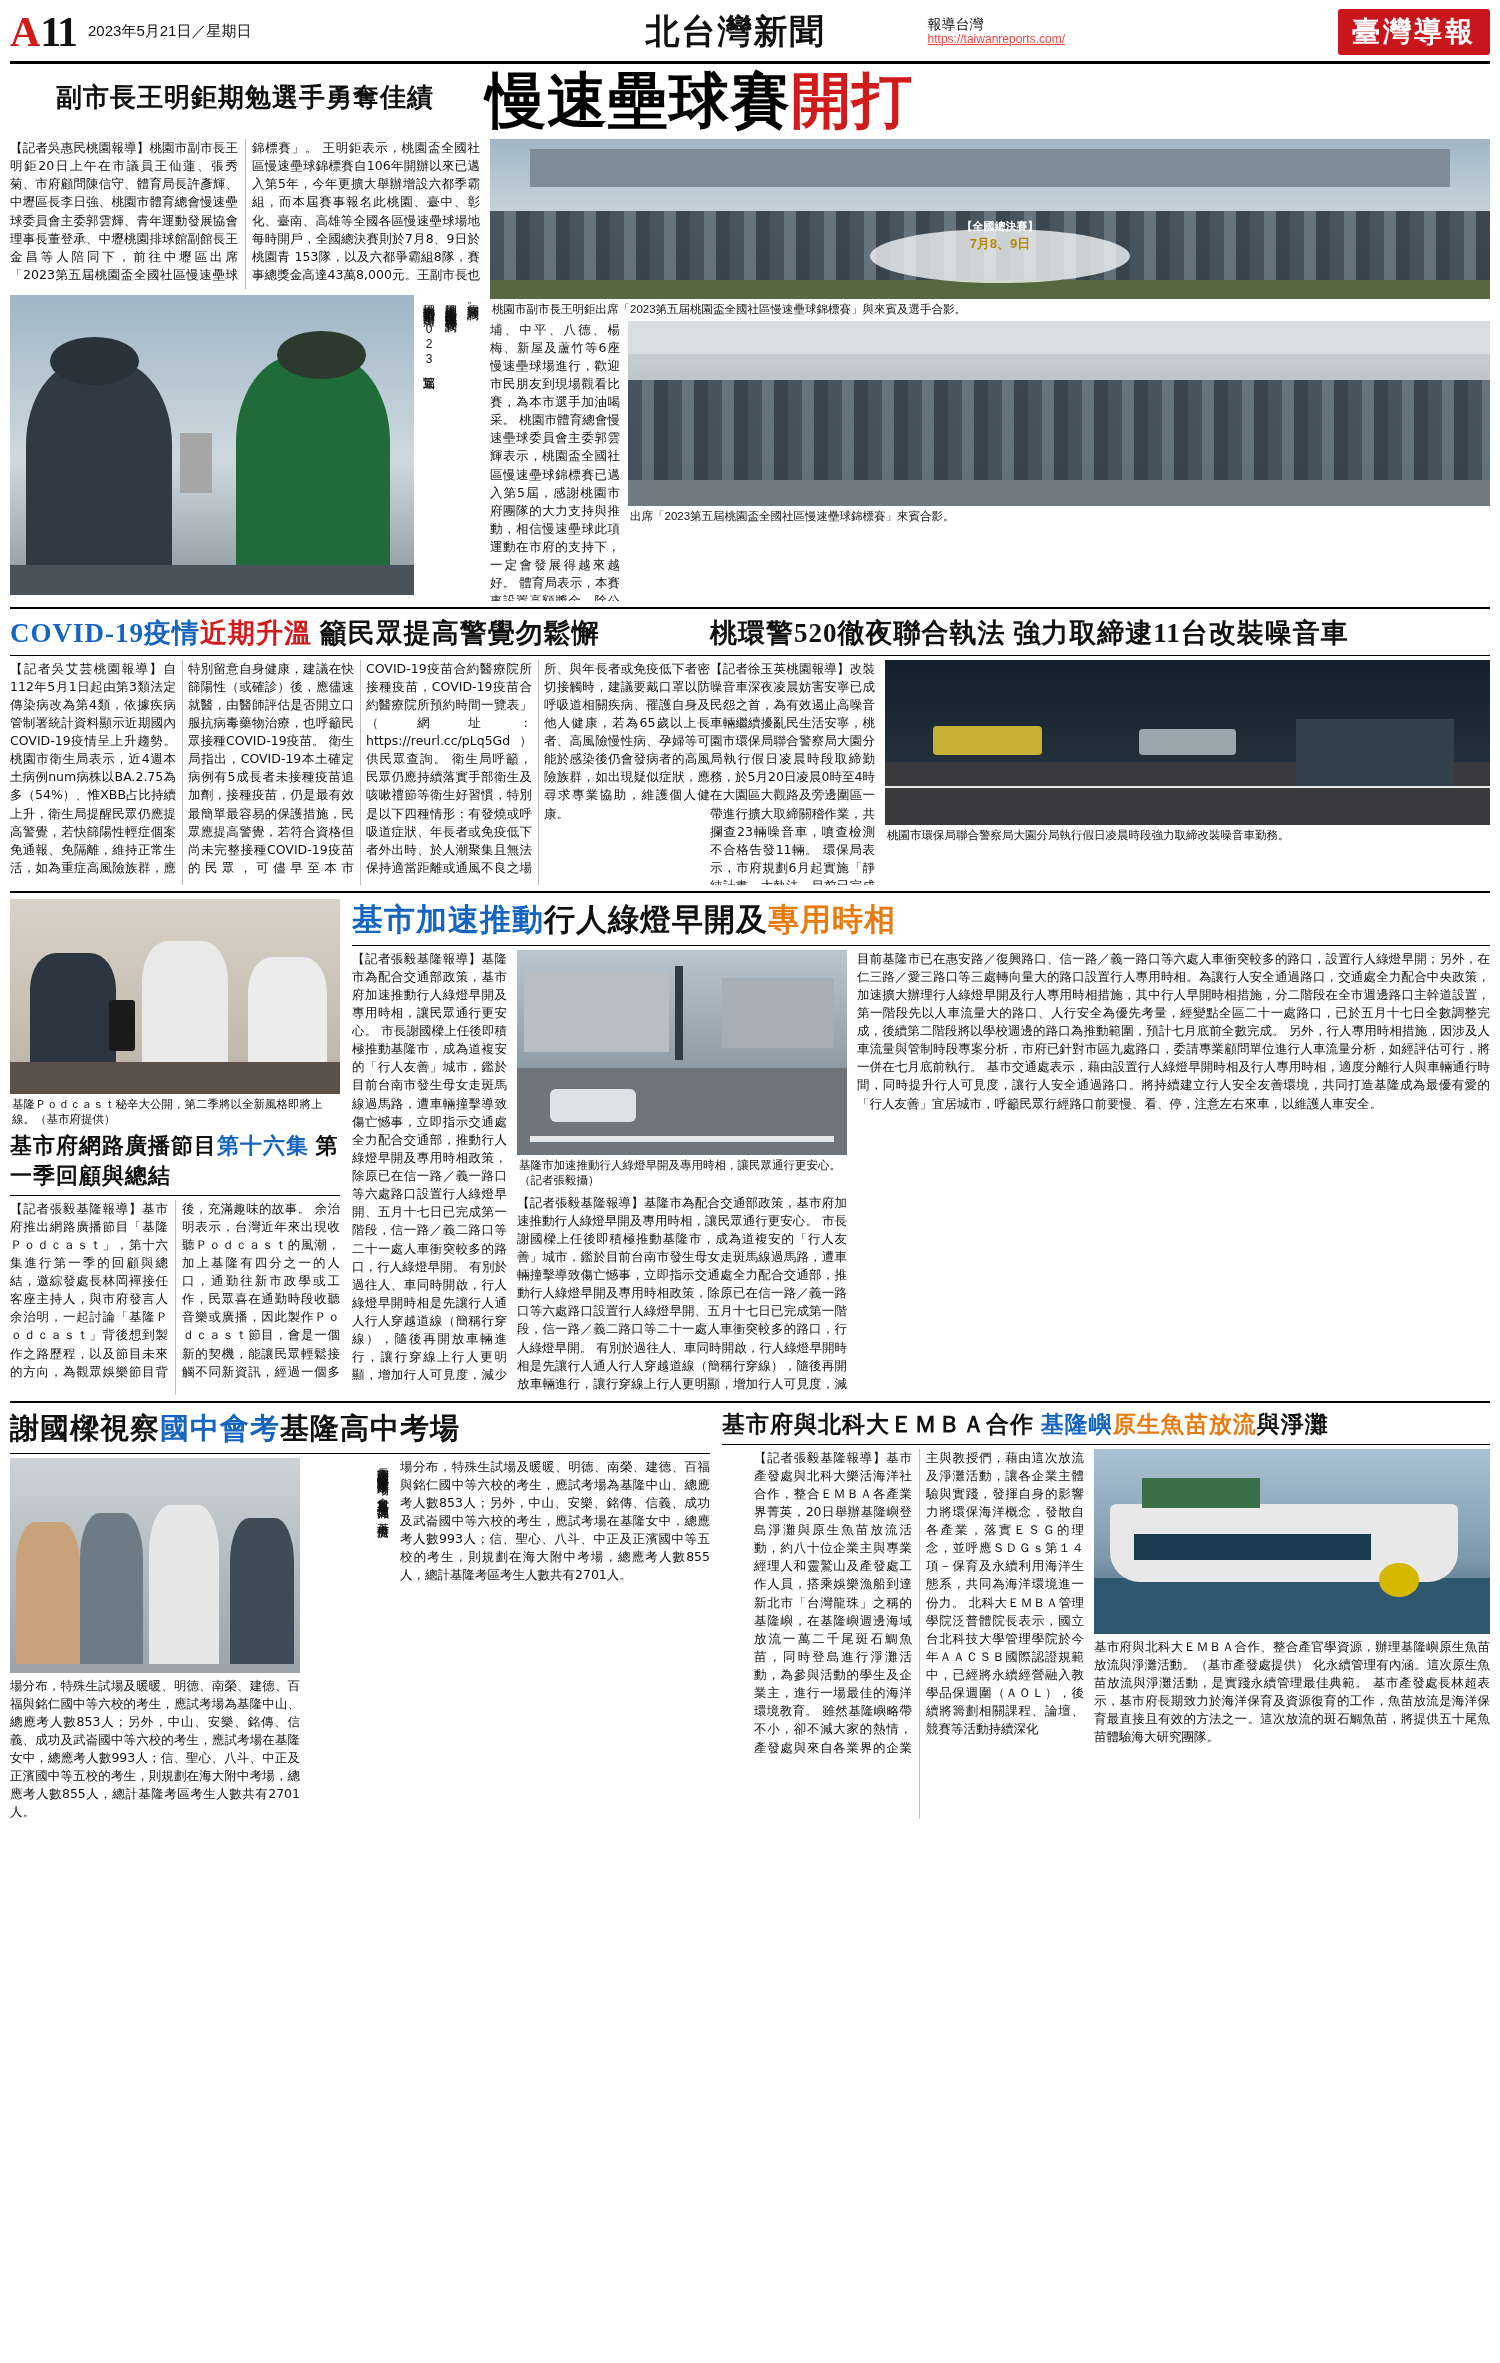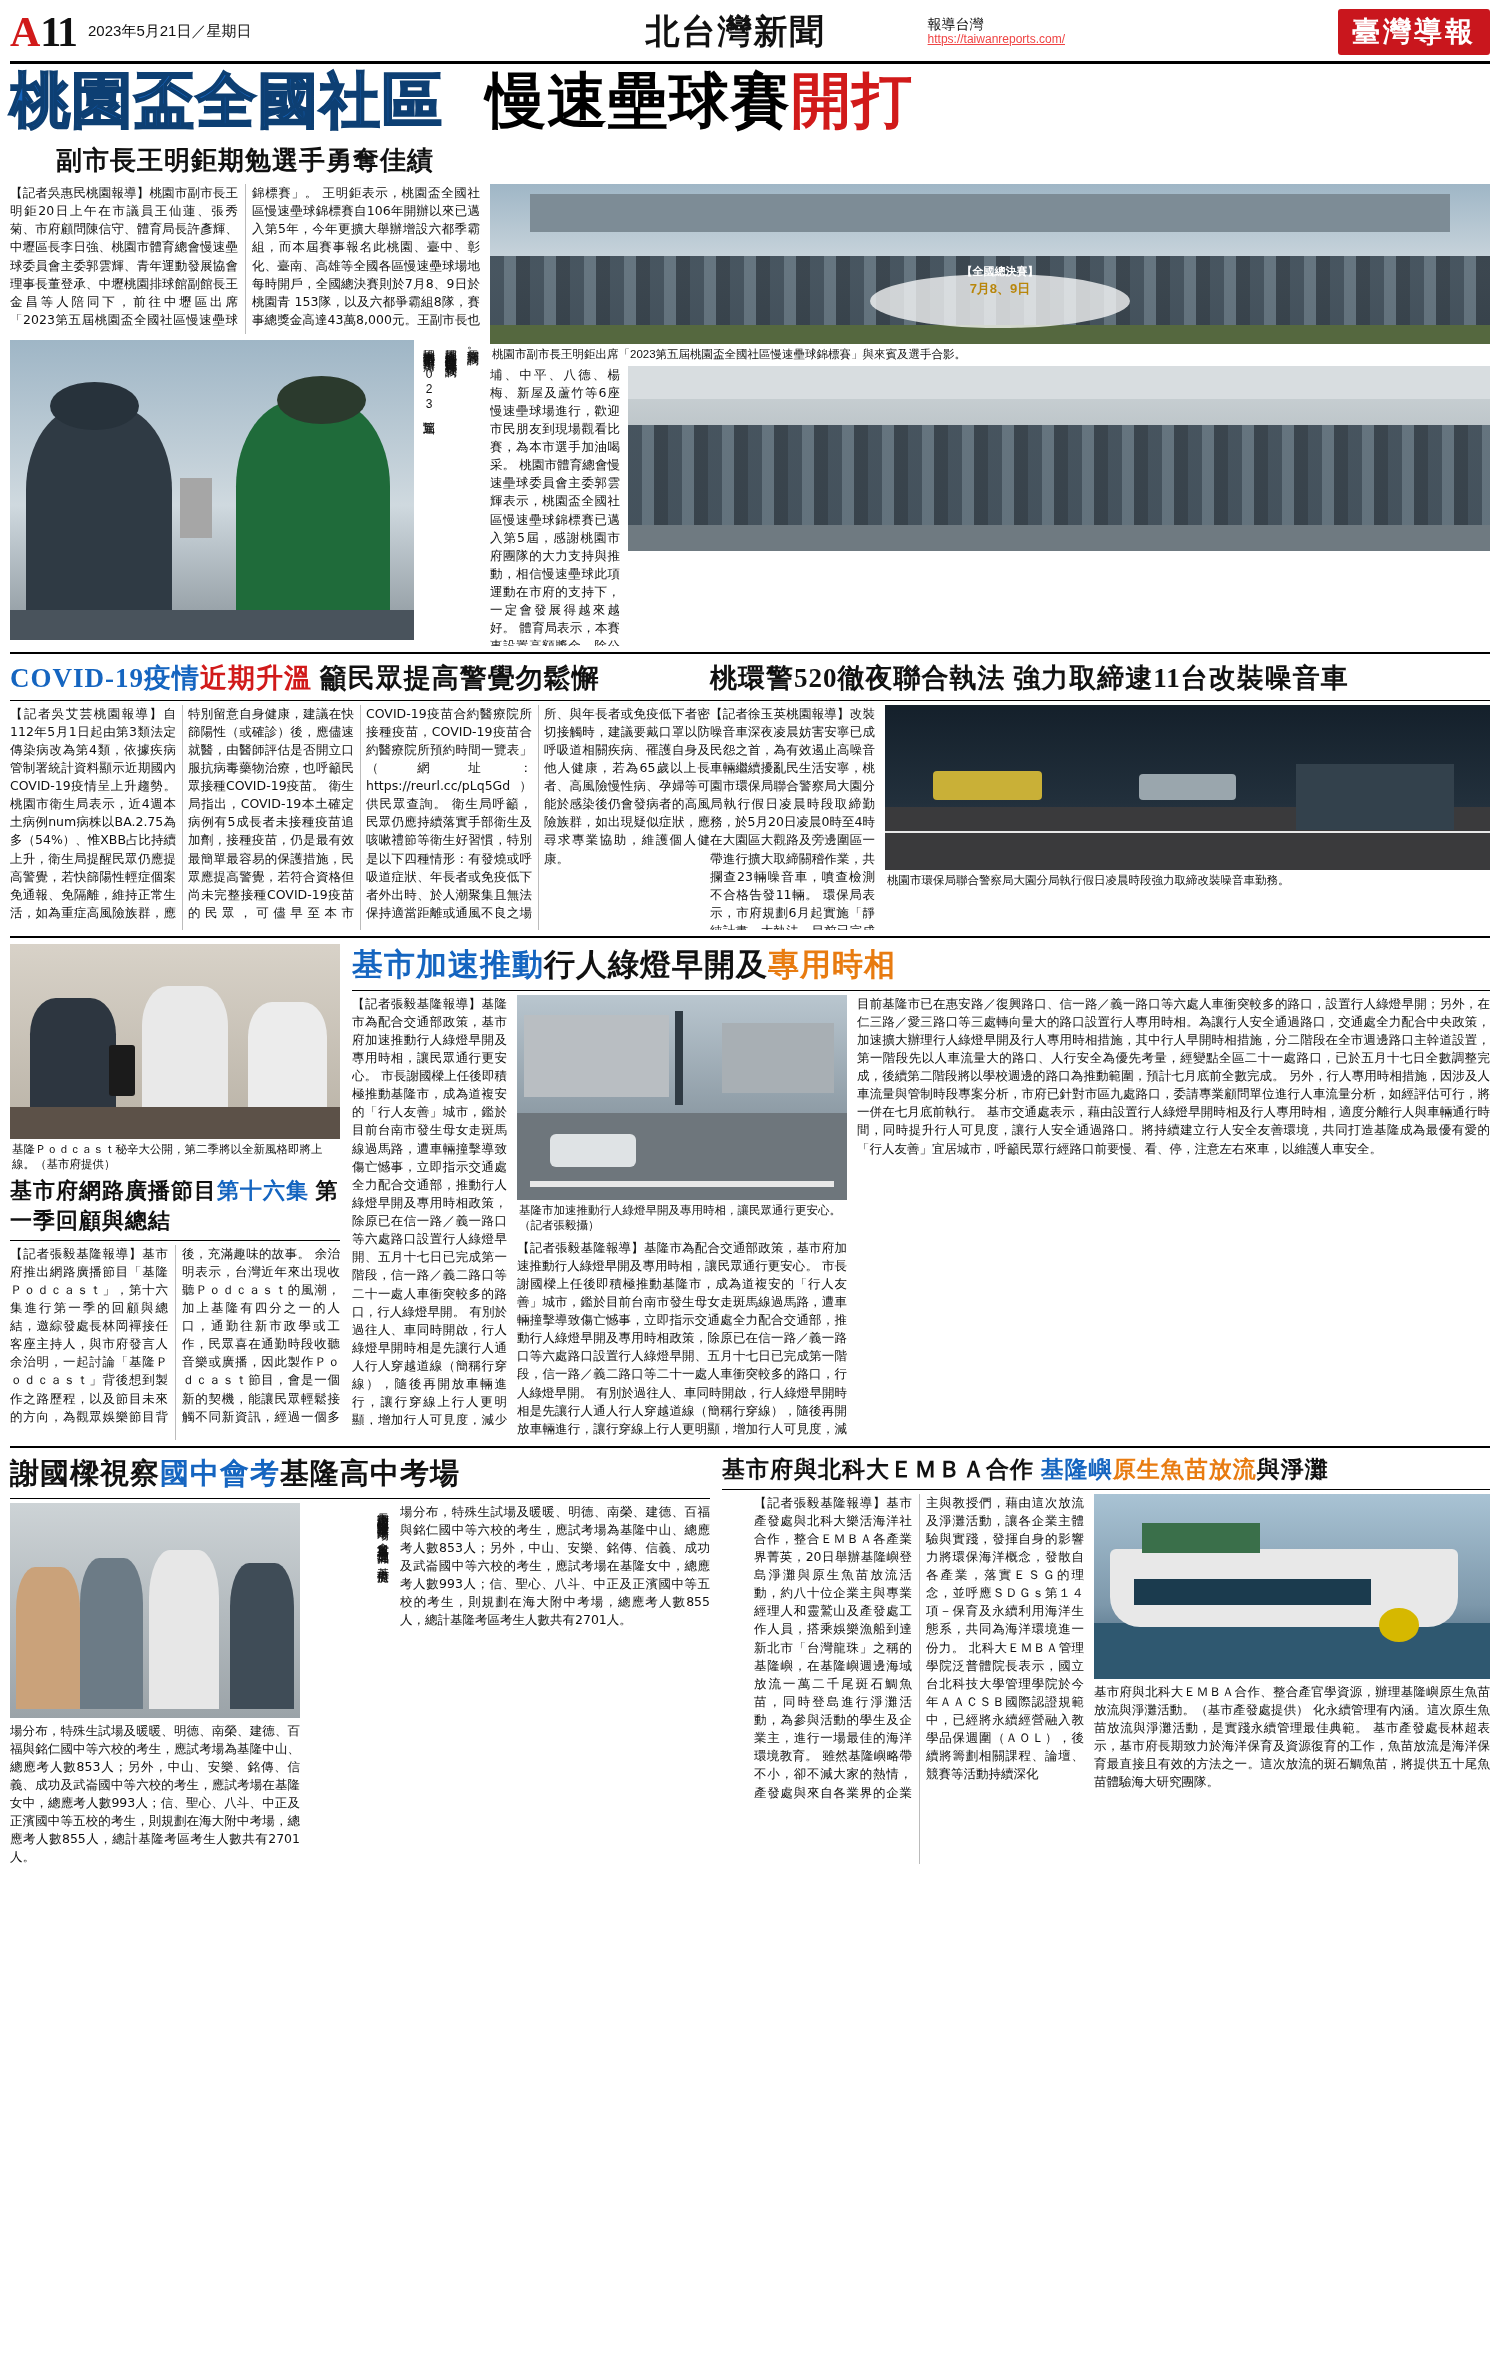--- a/index.html
+++ b/index.html
@@ -100,21 +100,20 @@
     <span class="mh-section">北台灣新聞</span>
     <div class="mh-site">
       <div class="t1">報導台灣</div>
       <div class="t2">https://taiwanreports.com/</div>
     </div>
     <div class="mh-logo">臺灣導報</div>
   </div>
 
   <div class="top-head">
     <div class="th-left">
-      <div class="t1">桃園盃全國社區</div>
       <div class="t2">副市長王明鉅期勉選手勇奪佳績</div>
     </div>
     <div class="th-right">
       <div class="t1">
         <span>慢速壘球賽</span><span class="red">開打</span>
       </div>
     </div>
   </div>
 
   <div style="display:flex; gap:10px; margin-top:6px;">
@@ -162,20 +161,21 @@
 桃園市體育總會慢速壘球委員會主委郭雲輝表示，桃園盃全國社區慢速壘球錦標賽已邁入第5屆，感謝桃園市府團隊的大力支持與推動，相信慢速壘球此項運動在市府的支持下，一定會發展得越來越好。
 
 體育局表示，本賽事設置高額獎金，除公開組、社會組及六都爭霸</div>
         <div style="flex:1;">
           <div class="photo" style="height:185px;position:relative;">
             <div style="position:absolute;inset:0;background:linear-gradient(#cfd6d9,#9aa4aa);"></div>
             <div style="position:absolute;top:0;left:0;right:0;height:18%;background:#d8dde0;"></div>
             <div class="ph-people" style="height:68%;"></div>
             <div style="position:absolute;bottom:0;left:0;right:0;height:14%;background:#6f7a81;"></div>
           </div>
+          <div class="caption">出席「2023第五屆桃園盃全國社區慢速壘球錦標賽」來賓合影。</div>
         </div>
       </div>
     </div>
   </div>
 
   <div class="rule"></div>
 
   <div style="display:flex; gap:0;">
 
     <div style="width:700px;">

